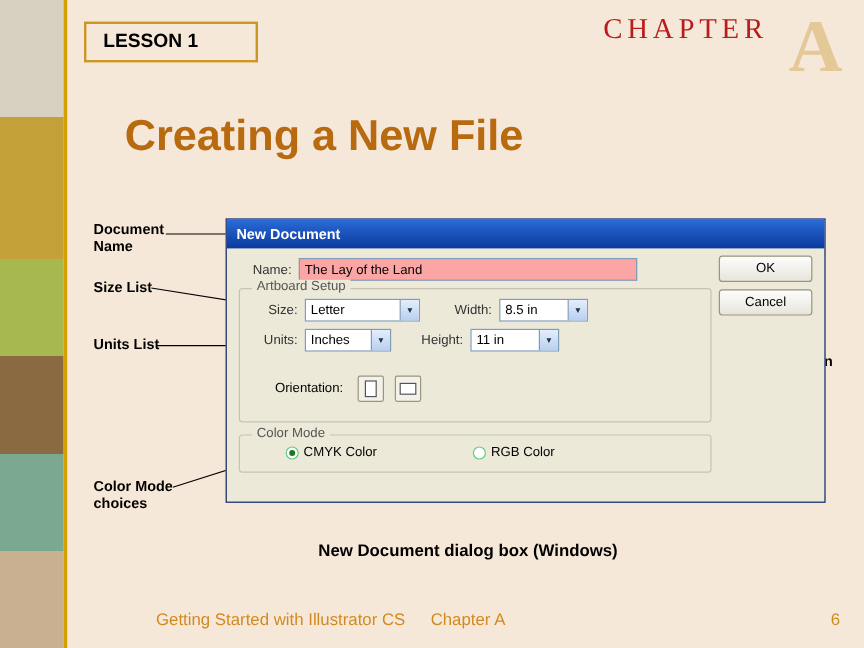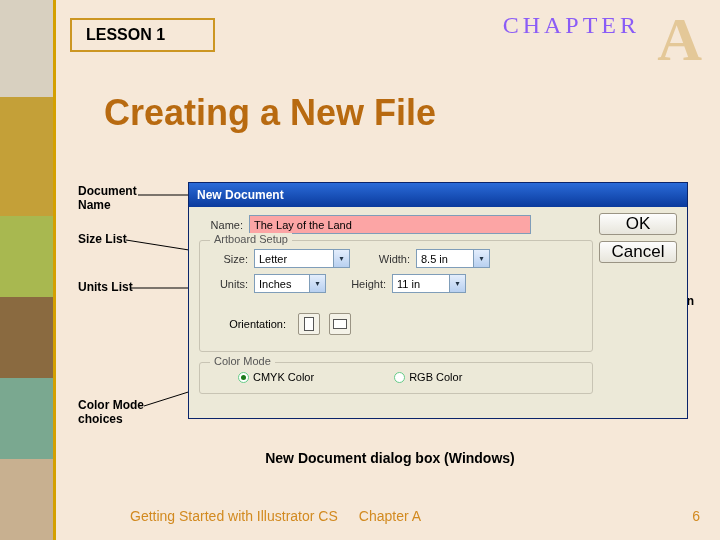--- a/index.html
+++ b/index.html
@@ -19,21 +19,21 @@
       #c4a038 18%, #c4a038 40%,
       #a8b850 40%, #a8b850 55%,
       #8a6a40 55%, #8a6a40 70%,
       #7aa890 70%, #7aa890 85%,
       #c8b090 85%, #c8b090 100%);
     border-right: 3px solid #d4a000;
   }
   .content { position: absolute; left: 60px; top: 0; right: 0; bottom: 0; }
   .chapter-label {
     position: absolute; top: 12px; right: 80px;
-    font-family: Georgia, serif; font-size: 24px; color: #8b5cf6; letter-spacing: 4px;
+    font-family: Georgia, serif; font-size: 24px; color: #b91c1c; letter-spacing: 4px;
   }
   .chapter-letter {
     position: absolute; top: 4px; right: 18px;
     font-family: Georgia, serif; font-size: 62px; color: #e4c898; font-weight: bold;
   }
   .lesson-box {
     position: absolute; left: 10px; top: 18px;
     border: 2px solid #cc9622; padding: 6px 48px 6px 14px;
     font-family: Arial Black, sans-serif; font-weight: 900; font-size: 16px;
   }
@@ -76,21 +76,21 @@
   .lbl { width: 44px; text-align: right; color: #333; }
   .inp {
     background: #fca5a5; border: 1px solid #7f9db9; padding: 2px 4px; font-size: 11px;
     height: 19px;
   }
   .name-inp { width: 282px; }
   .btncol { position: absolute; right: 10px; top: 6px; width: 78px; }
   .winbtn {
     display: block; width: 78px; height: 22px; margin-bottom: 6px;
     background: linear-gradient(#fdfdfd, #e7e5db);
-    border: 1px solid #9a9484; border-radius: 3px; font-size: 17px; text-align: center;
+    border: 1px solid #9a9484; border-radius: 3px; font-size: 11px; text-align: center;
     line-height: 20px;
   }
   .fieldset {
     border: 1px solid #c8c4b4; border-radius: 3px; padding: 8px 8px 10px 8px; margin: 6px 0 10px 0;
     position: relative;
   }
   .legend {
     position: absolute; top: -8px; left: 10px; background: #ece9d8; padding: 0 4px; color: #555; font-size: 11px;
   }
   .sel { display: flex; align-items: center; }

